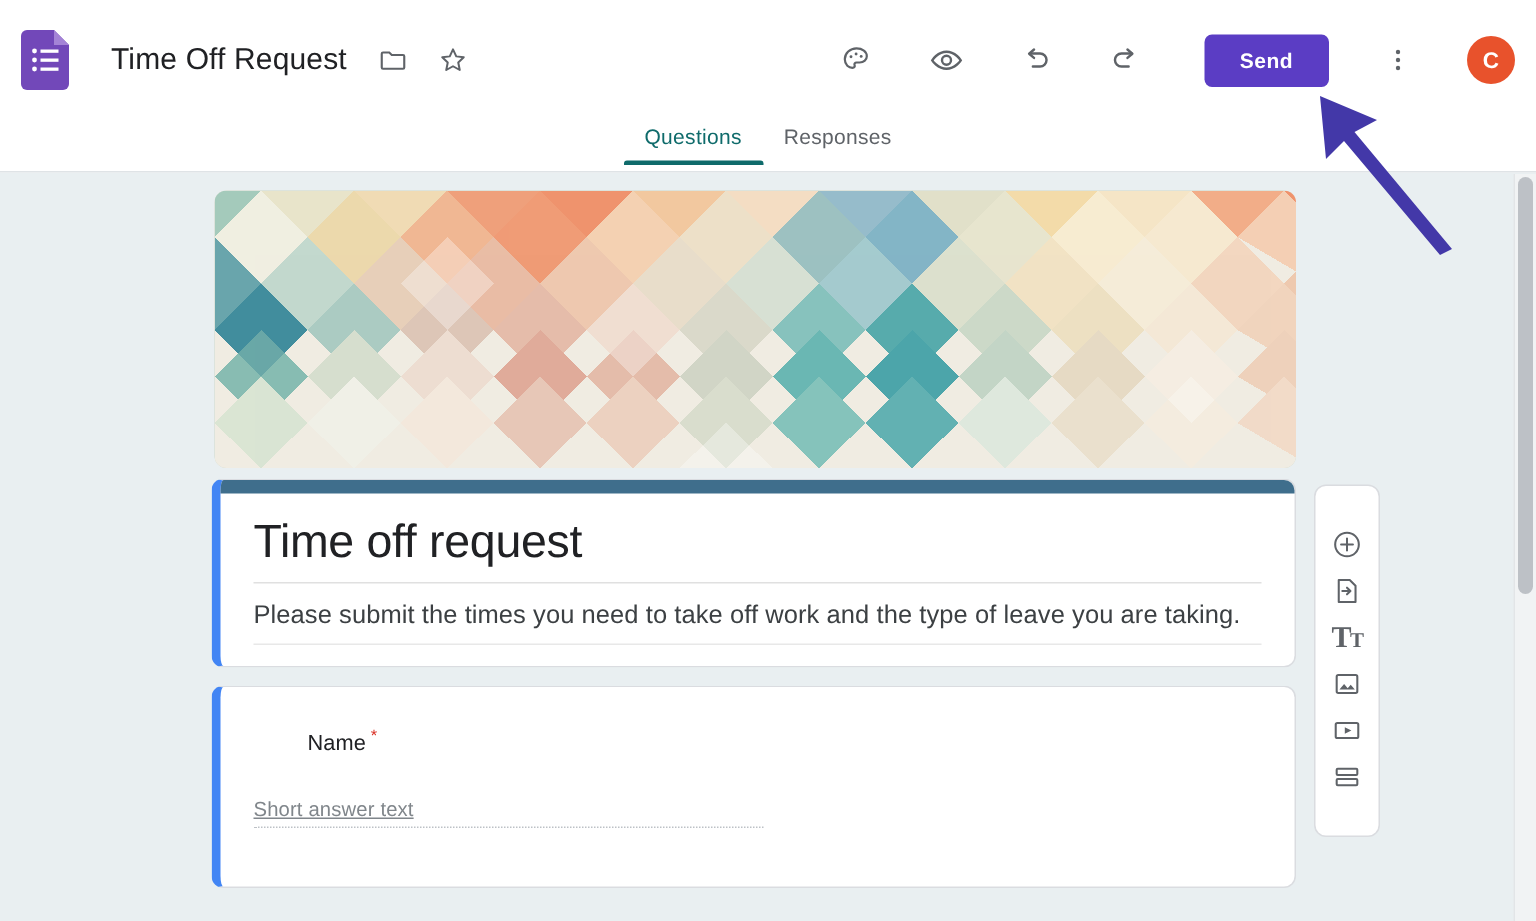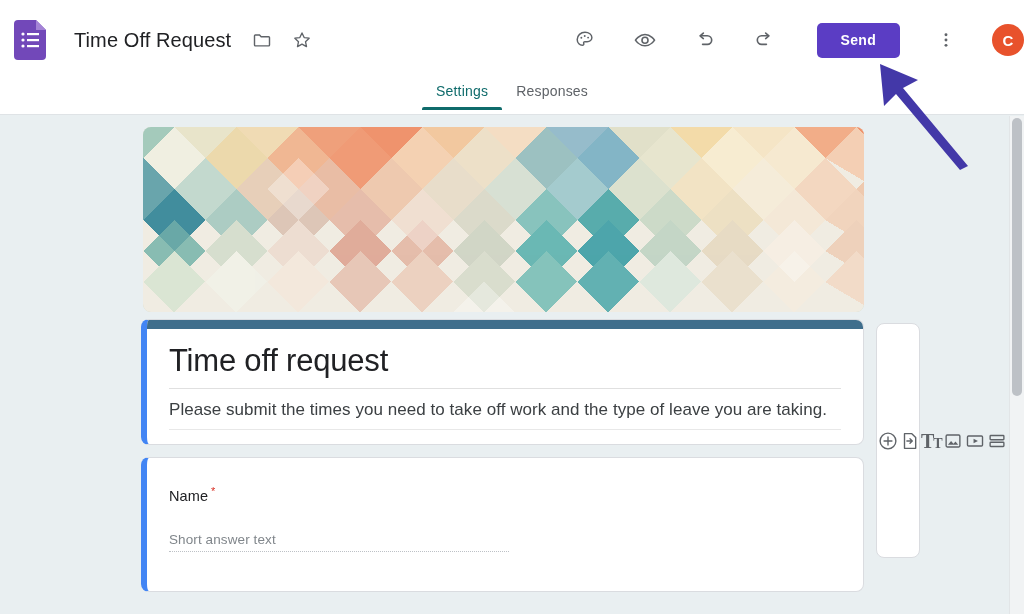--- a/index.html
+++ b/index.html
@@ -61,20 +61,21 @@
     justify-content: center;
     border-radius: 50%;
     cursor: pointer;
   }
 
   .topbar-right {
     margin-left: auto;
     display: flex;
     align-items: center;
     gap: 16px;
+    padding-right: 14px;
   }
 
   .tb-icon {
     width: 44px;
     height: 44px;
     display: flex;
     align-items: center;
     justify-content: center;
     border-radius: 50%;
     cursor: pointer;
@@ -209,49 +210,52 @@
     top: 341px;
     height: 135px;
   }
 
   .q-inner { padding: 27px 22px 0 22px; }
 
   .q-label {
     font-size: 14.5px;
     color: #202124;
     letter-spacing: .1px;
+    margin-left: 36px;
   }
   .q-required {
     color: #d93025;
     font-size: 14px;
     margin-left: 3px;
     vertical-align: super;
     font-size: 11px;
   }
 
   .q-answer {
     margin-top: 27px;
     width: 340px;
     font-size: 13.5px;
     color: #80868b;
     padding-bottom: 4px;
     border-bottom: 1px dotted #bdc1c6;
     letter-spacing: .1px;
+    text-decoration: underline;
   }
 
   
   .sidetools {
     position: absolute;
     left: 876px; top: 207px;
     width: 44px;
     height: 235px;
     background: #ffffff;
     border: 1px solid #dadce0;
     border-radius: 8px;
     display: flex;
+    flex-direction: column;
     align-items: center;
     padding: 24px 0;
     gap: 0;
   }
   .sidetool {
     width: 40px;
     height: 37px;
     display: flex;
     align-items: center;
     justify-content: center;
@@ -370,21 +374,21 @@
           <circle cx="12" cy="12" r="1.75"></circle>
           <circle cx="12" cy="18.4" r="1.75"></circle>
         </svg>
       </div>
 
       <div class="avatar">C</div>
     </div>
   </div>
 
   <div class="tabsbar">
-    <div class="tab active">Settings</div>
+    <div class="tab active">Questions</div>
     <div class="tab">Responses</div>
   </div>
 
   <div class="content">
 
     <div class="banner">
       <svg viewBox="0 0 721 185" preserveAspectRatio="none" shape-rendering="crispEdges">
         <defs>
           <pattern id="diam" width="62" height="62" patternUnits="userSpaceOnUse">
             <rect width="62" height="62" fill="#f3efe6"></rect>

